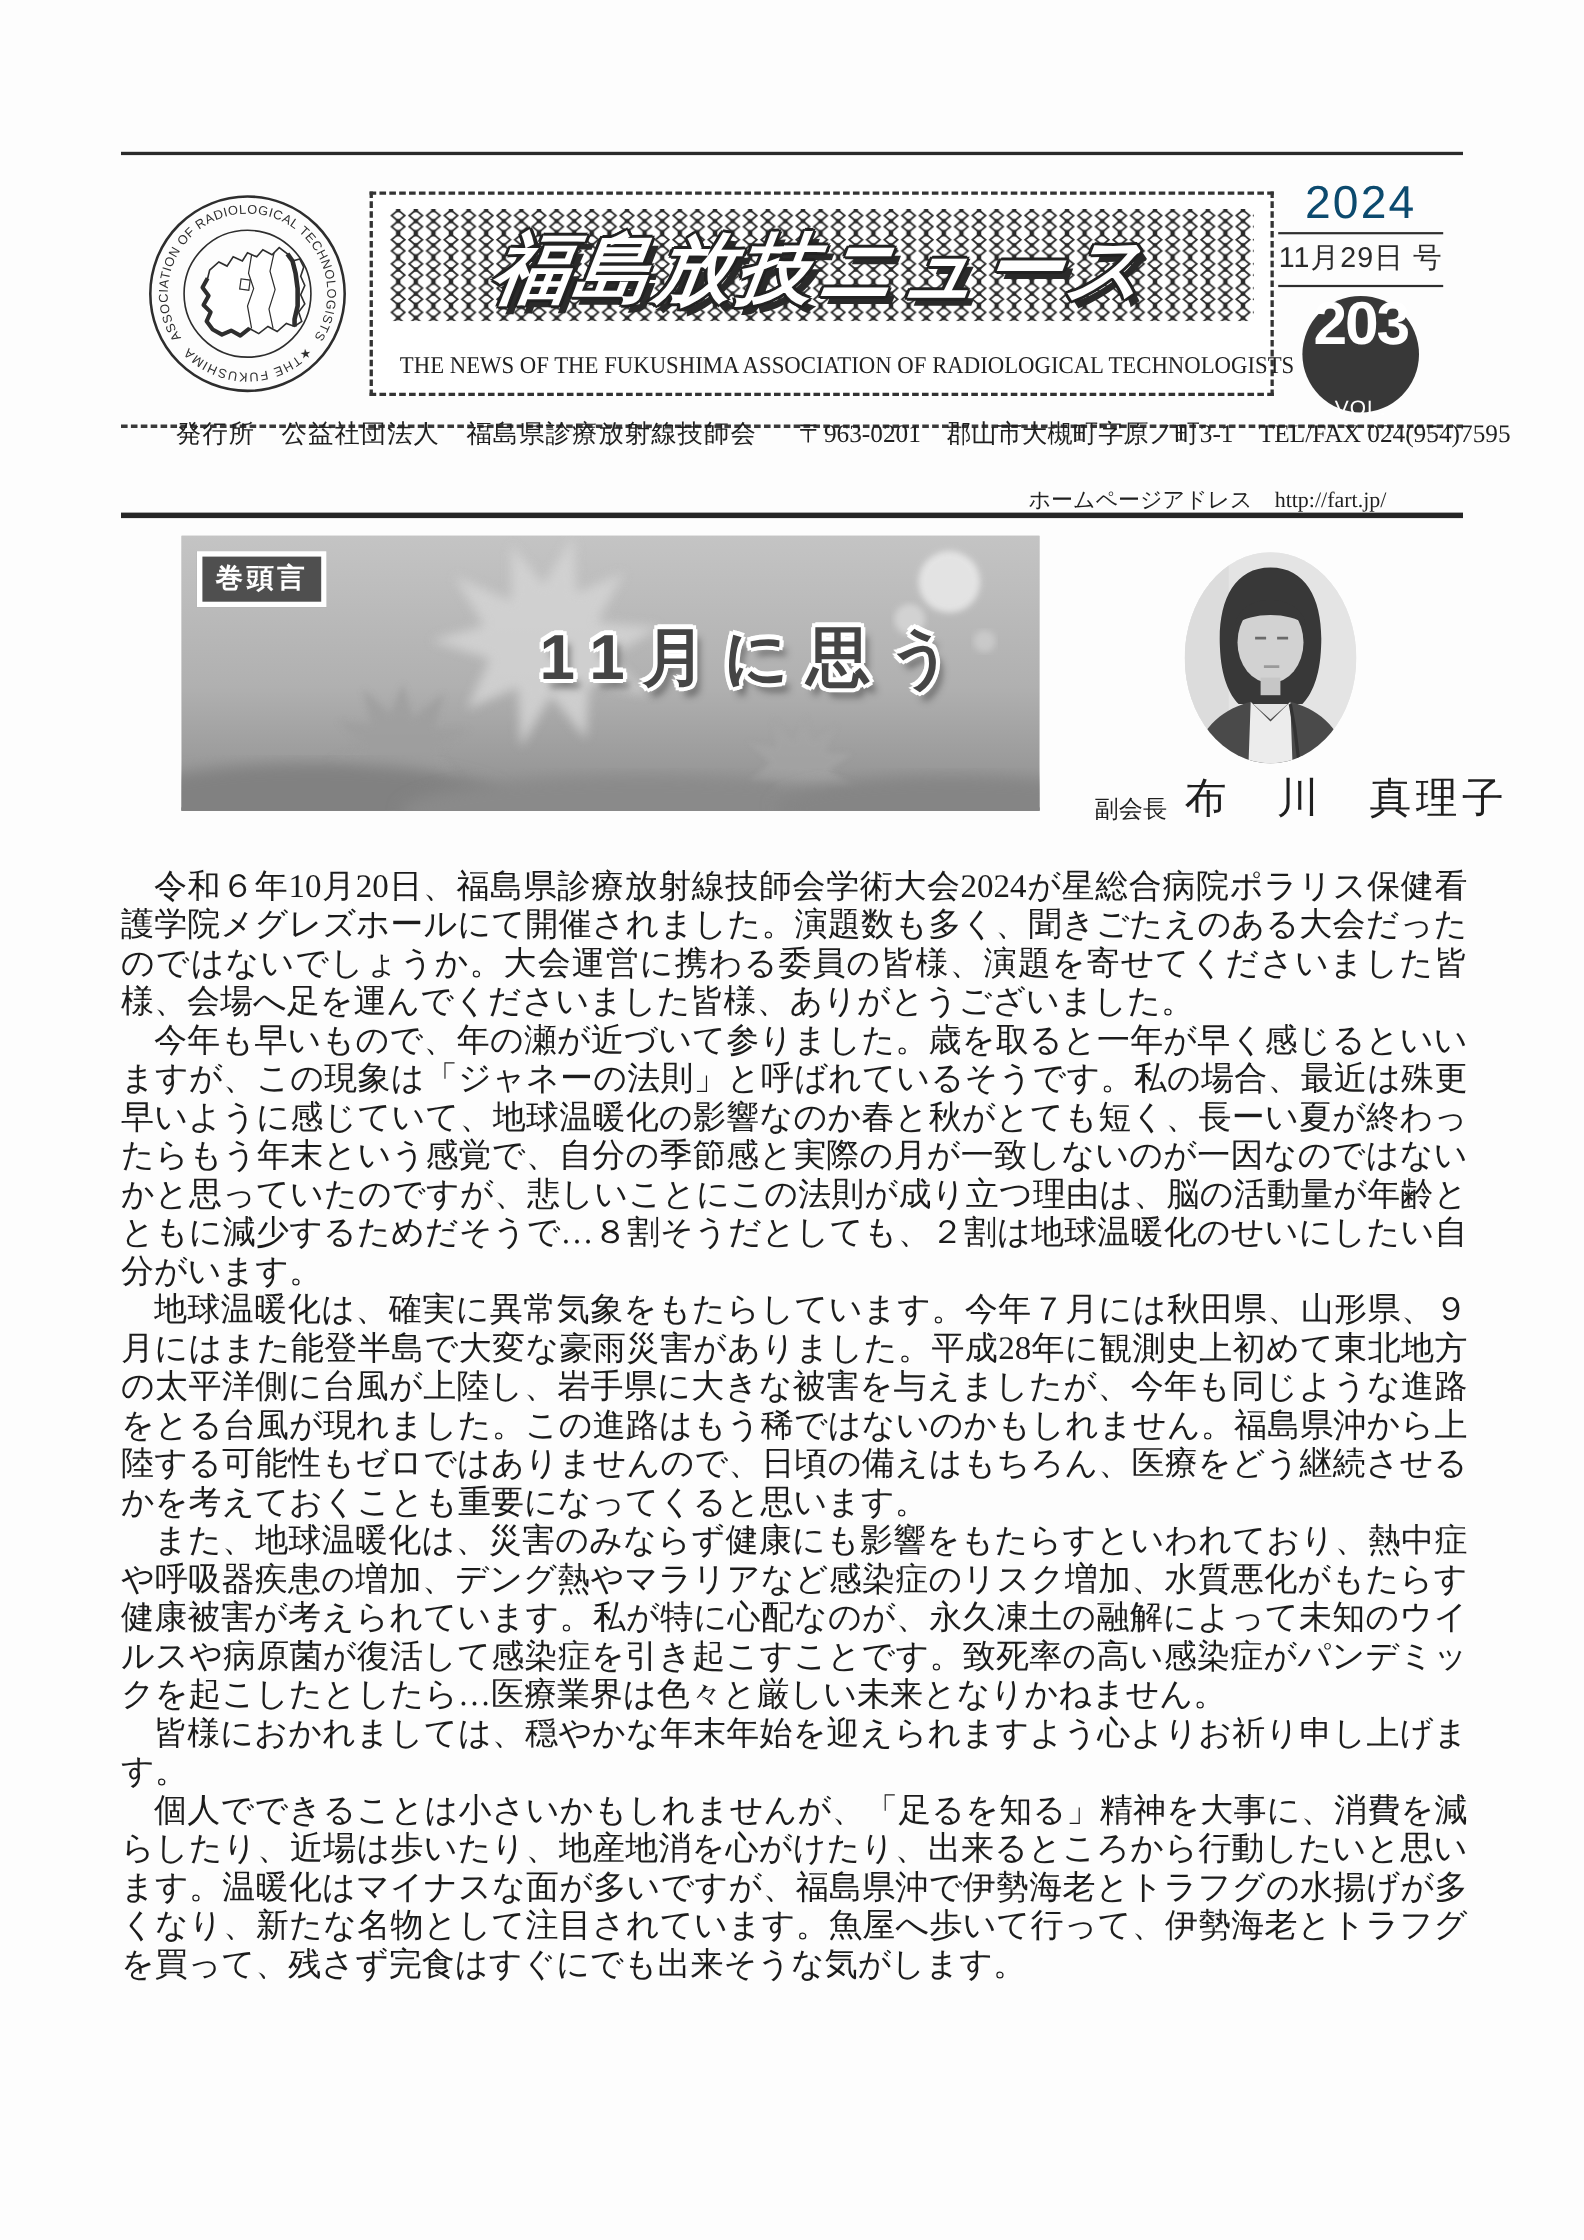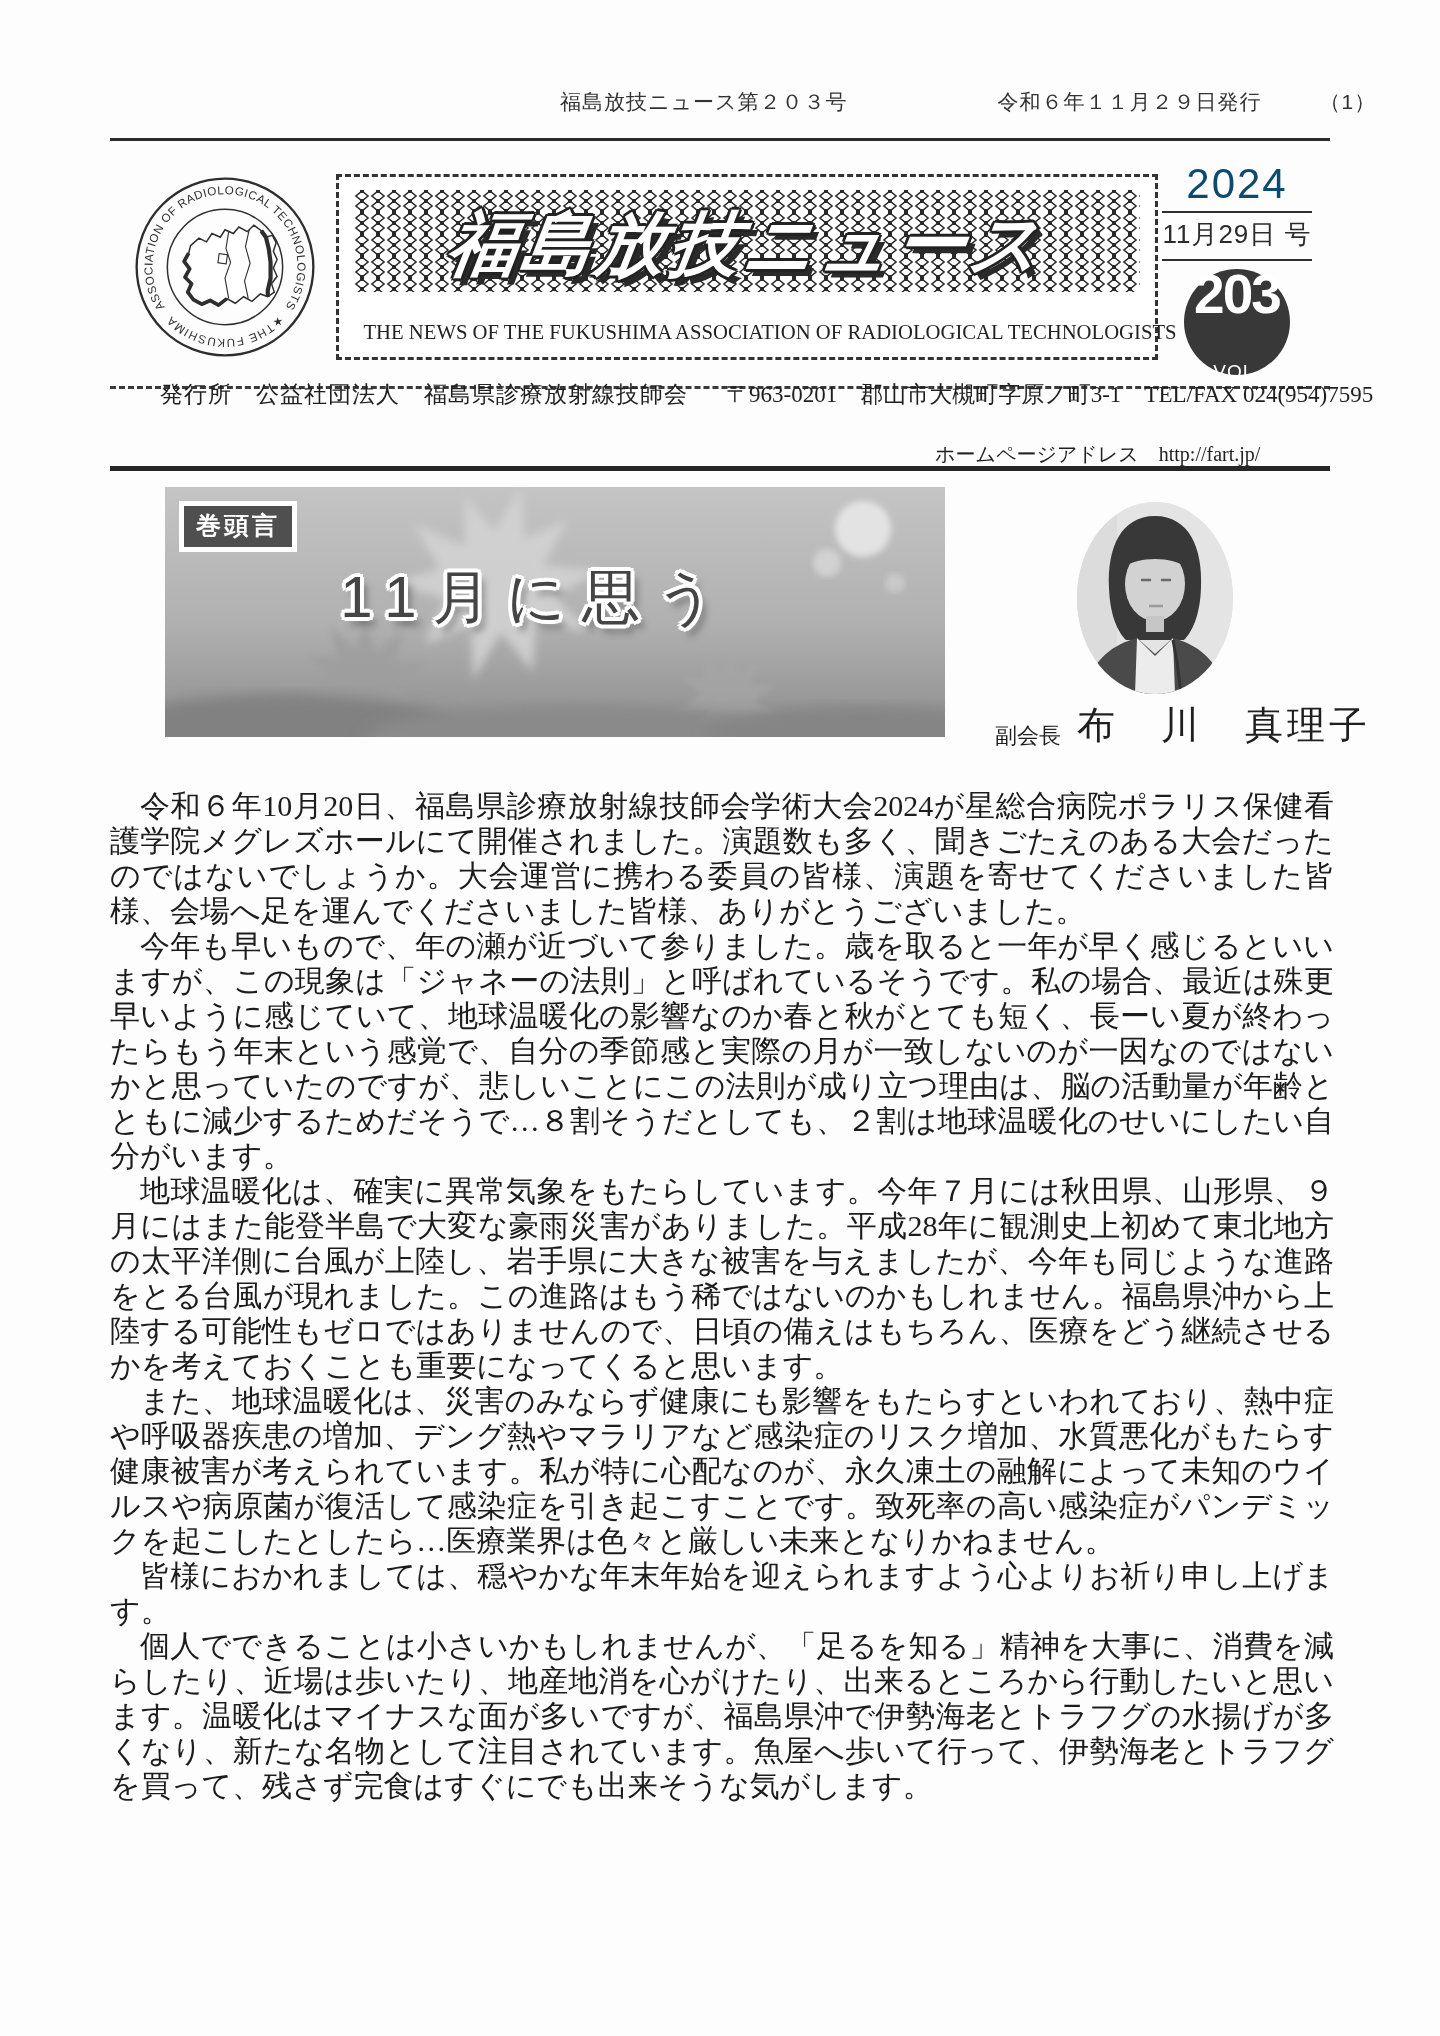--- a/index.html
+++ b/index.html
@@ -59,22 +59,22 @@
 
   
   .banner { position:absolute; top:487px; left:165px; width:780px; height:250px; background:#b3b3b3; border-bottom:3px solid #5d5d5d; }
   .banner svg.bg { position:absolute; inset:0; }
   .section-label {
     position:absolute; top:14px; left:14px; background:#4f4f4f; color:#fff;
     font-size:25px; font-weight:700; letter-spacing:3px; padding:3px 12px 5px;
     border:5px solid #ffffff;
   }
   .banner-title {
-    position:absolute; top:72px; left:12px; width:92%; text-align:center;
-    font-size:58px; font-weight:400; color:#454545; letter-spacing:16px; white-space:nowrap;
+    position:absolute; top:72px; left:0; width:92%; text-align:right;
+    font-size:58px; font-weight:700; color:#454545; letter-spacing:16px; white-space:nowrap;
     text-shadow:
       -3px -3px 0 #fff, 3px -3px 0 #fff, -3px 3px 0 #fff, 3px 3px 0 #fff,
       0 -4px 0 #fff, 0 4px 0 #fff, -4px 0 0 #fff, 4px 0 0 #fff,
       6px 8px 7px rgba(40,40,40,.5);
   }
   
   .portrait { position:absolute; top:502px; left:1077px; width:156px; height:192px; border-radius:50%; overflow:hidden; background:#e6e6e6; }
   .author-caption { position:absolute; top:700px; left:995px; width:340px; white-space:nowrap; display:flex; align-items:flex-end; }
   .author-role { font-size:22px; margin-right:16px; }
   .author-name { font-size:38px; letter-spacing:4px; }
@@ -85,23 +85,20 @@
     font-family:"Liberation Serif", serif;
     font-size:30px; line-height:35px; color:#1c1c1c;
     text-align:justify; text-indent:1em;
   }
 </style>
 </head>
 <body>
 
 <div class="page">
 
-  <div class="page-header">
-    <span class="hd-issue">福島放技ニュース第２０３号</span><span class="hd-date">令和６年１１月２９日発行</span><span class="hd-pageno">（1）</span>
-  </div>
   <div class="top-rule"></div>
 
   <div class="logo">
     <svg viewBox="0 0 200 200" width="186" height="202">
       <defs>
         <path id="arcTop" d="M 45,155 A 78,78 0 1 1 155,155" fill="none"></path>
         <path id="arcBot" d="M 157,153 A 79,79 0 0 1 43,153" fill="none"></path>
       </defs>
       <circle cx="100" cy="100" r="95" fill="none" stroke="#2e2e2e" stroke-width="2.5"></circle>
       <circle cx="100" cy="100" r="62" fill="none" stroke="#2e2e2e" stroke-width="1.6"></circle>

